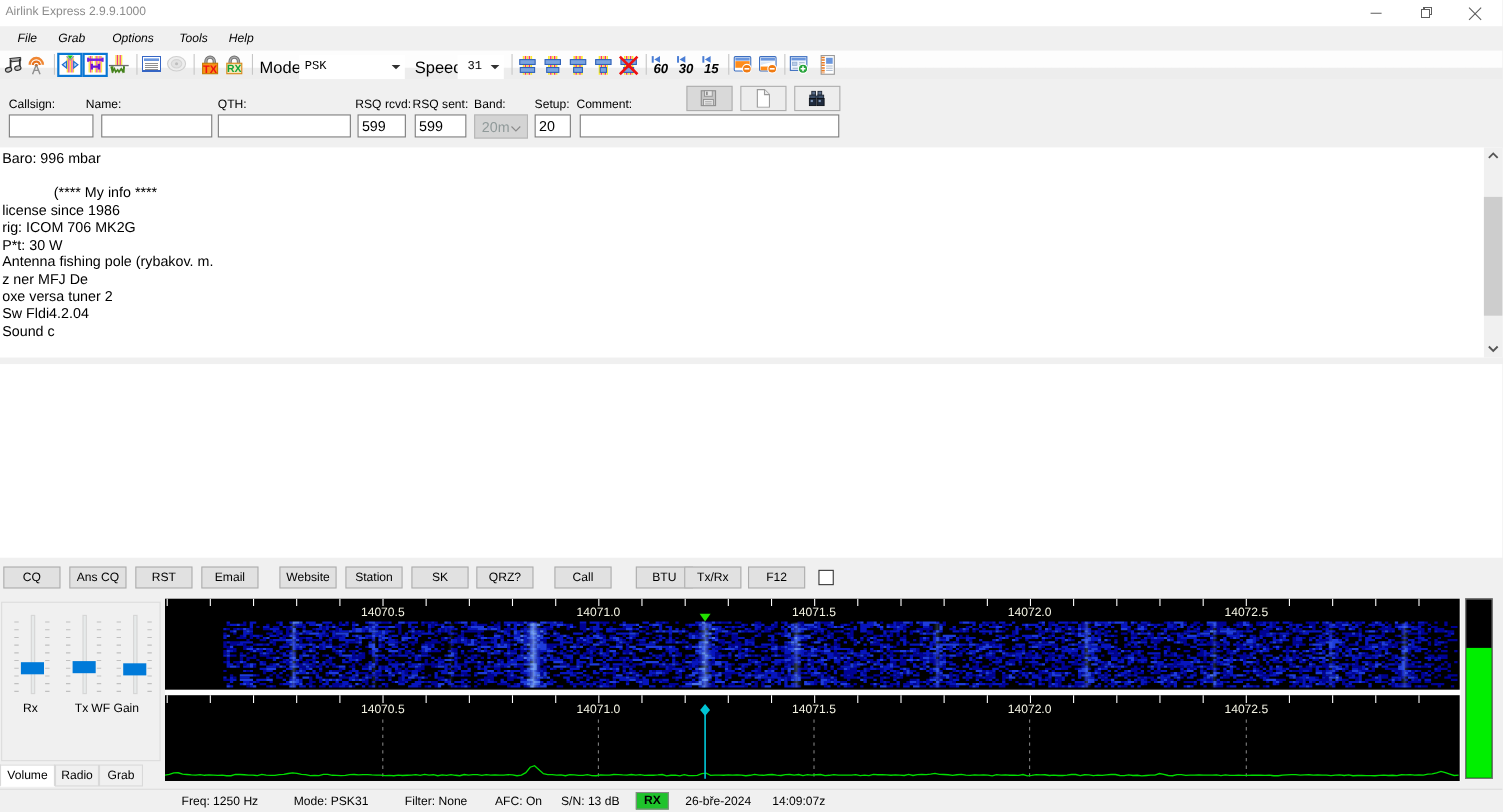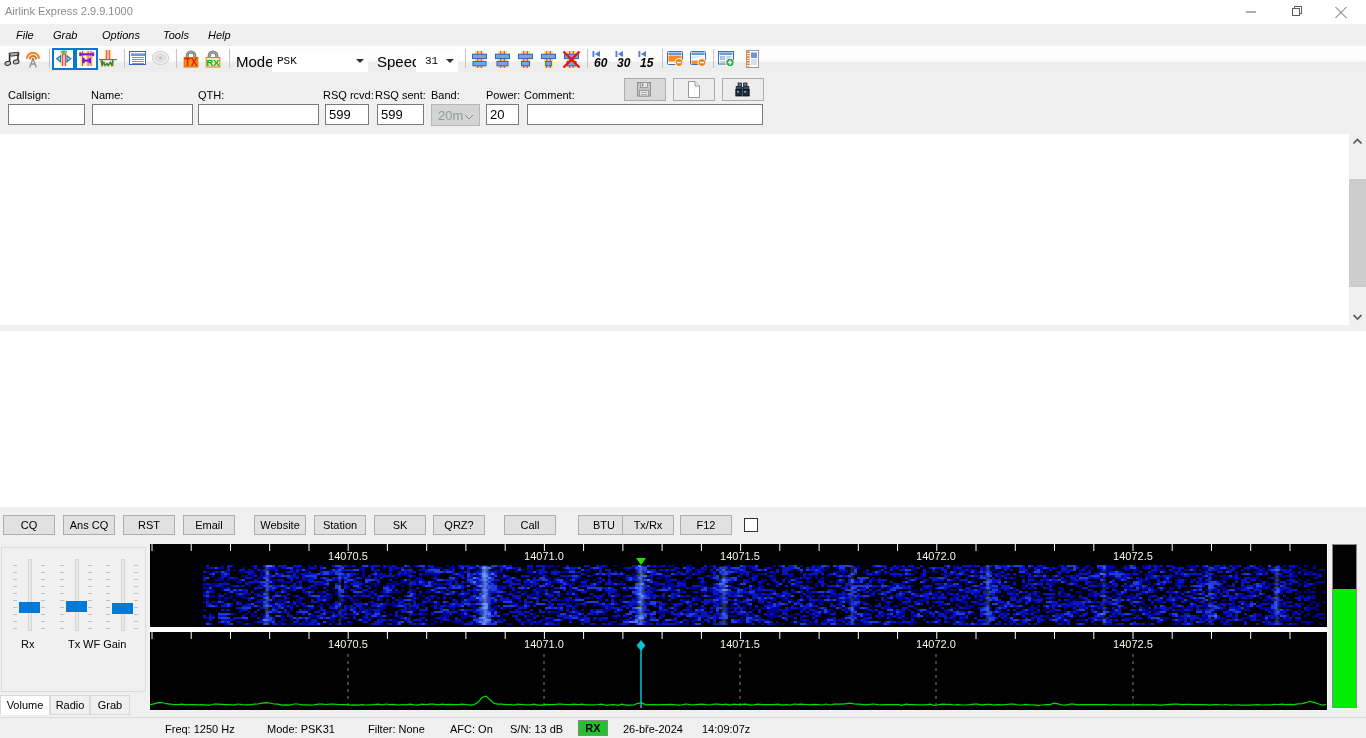--- a/index.html
+++ b/index.html
@@ -253,26 +253,26 @@
       </div>
     <div class="tlabel" style="left:377px">Speed:</div>
     <div class="combo-flat" style="left:416px; width:42px">
         <span class="val" style="left:9px">31</span>
         <span class="arrow"></span>
       </div>
   </div>
 
   <div id="formrow">
     <div class="flabel" style="left:8px">Callsign:</div>
-    <div class="flabel" style="left:91px">Name:</div>
+    <div class="flabel" style="left:78px">Name:</div>
     <div class="flabel" style="left:198px">QTH:</div>
     <div class="flabel" style="left:323px">RSQ rcvd:</div>
     <div class="flabel" style="left:375px">RSQ sent:</div>
     <div class="flabel" style="left:431px">Band:</div>
-    <div class="flabel" style="left:486px">Power:</div>
+    <div class="flabel" style="left:486px">Setup:</div>
     <div class="flabel" style="left:524px">Comment:</div>
     <div class="finput" style="left:8px; width:77px"></div>
     <div class="finput" style="left:92px; width:101px"></div>
     <div class="finput" style="left:198px; width:121px"></div>
     <div class="finput" style="left:325px; width:44px">599</div>
     <div class="finput" style="left:377px; width:47px">599</div>
     <div class="finput" style="left:486px; width:33px">20</div>
     <div class="finput" style="left:527px; width:236px"></div>
     <div id="bandcombo" style="position:absolute; left:431px; top:32px; width:49px; height:22px; background:#d4d4d4; border:1px solid #b6b6b6; font-size:13px; color:#909a9a; padding:3px 0 0 6px">20m<svg width="10" height="6" style="position:absolute;right:5px;top:9px">
           <path d="M1 1 L5 5 L9 1" stroke="#8a8a8a" fill="none"></path>
@@ -301,20 +301,31 @@
         <rect x="6.8" y="5" width="3.4" height="2" fill="#2b3b52"></rect>
         <rect x="1.8" y="7.5" width="6.2" height="6.5" fill="#1e2a3c" stroke="#0a0f16" stroke-width="0.8"></rect>
         <rect x="9" y="7.5" width="6.2" height="6.5" fill="#1e2a3c" stroke="#0a0f16" stroke-width="0.8"></rect>
         <rect x="3" y="8.8" width="2" height="2" fill="#7e96b8"></rect>
         <rect x="10.2" y="8.8" width="2" height="2" fill="#7e96b8"></rect>
       </svg>
     </div>
   </div>
 
   <div id="rxarea">
+    <div id="rxtext">Baro: 996 mbar
+
+             (**** My info ****
+license since 1986
+rig: ICOM 706 MK2G
+P*t: 30 W
+Antenna fishing pole (rybakov. m.
+z ner MFJ De
+oxe versa tuner 2
+Sw Fldi4.2.04
+Sound c</div>
     <div id="rxscroll">
       <svg width="17" height="191" style="position:absolute;left:0;top:0">
         <path d="M4.5 9.5 L8.5 5.5 L12.5 9.5" fill="none" stroke="#555" stroke-width="1.7"></path>
         <path d="M4.5 181 L8.5 185 L12.5 181" fill="none" stroke="#555" stroke-width="1.7"></path>
       </svg>
       <div id="rxthumb"></div>
     </div>
   </div>
 
   <div id="txarea"></div>

